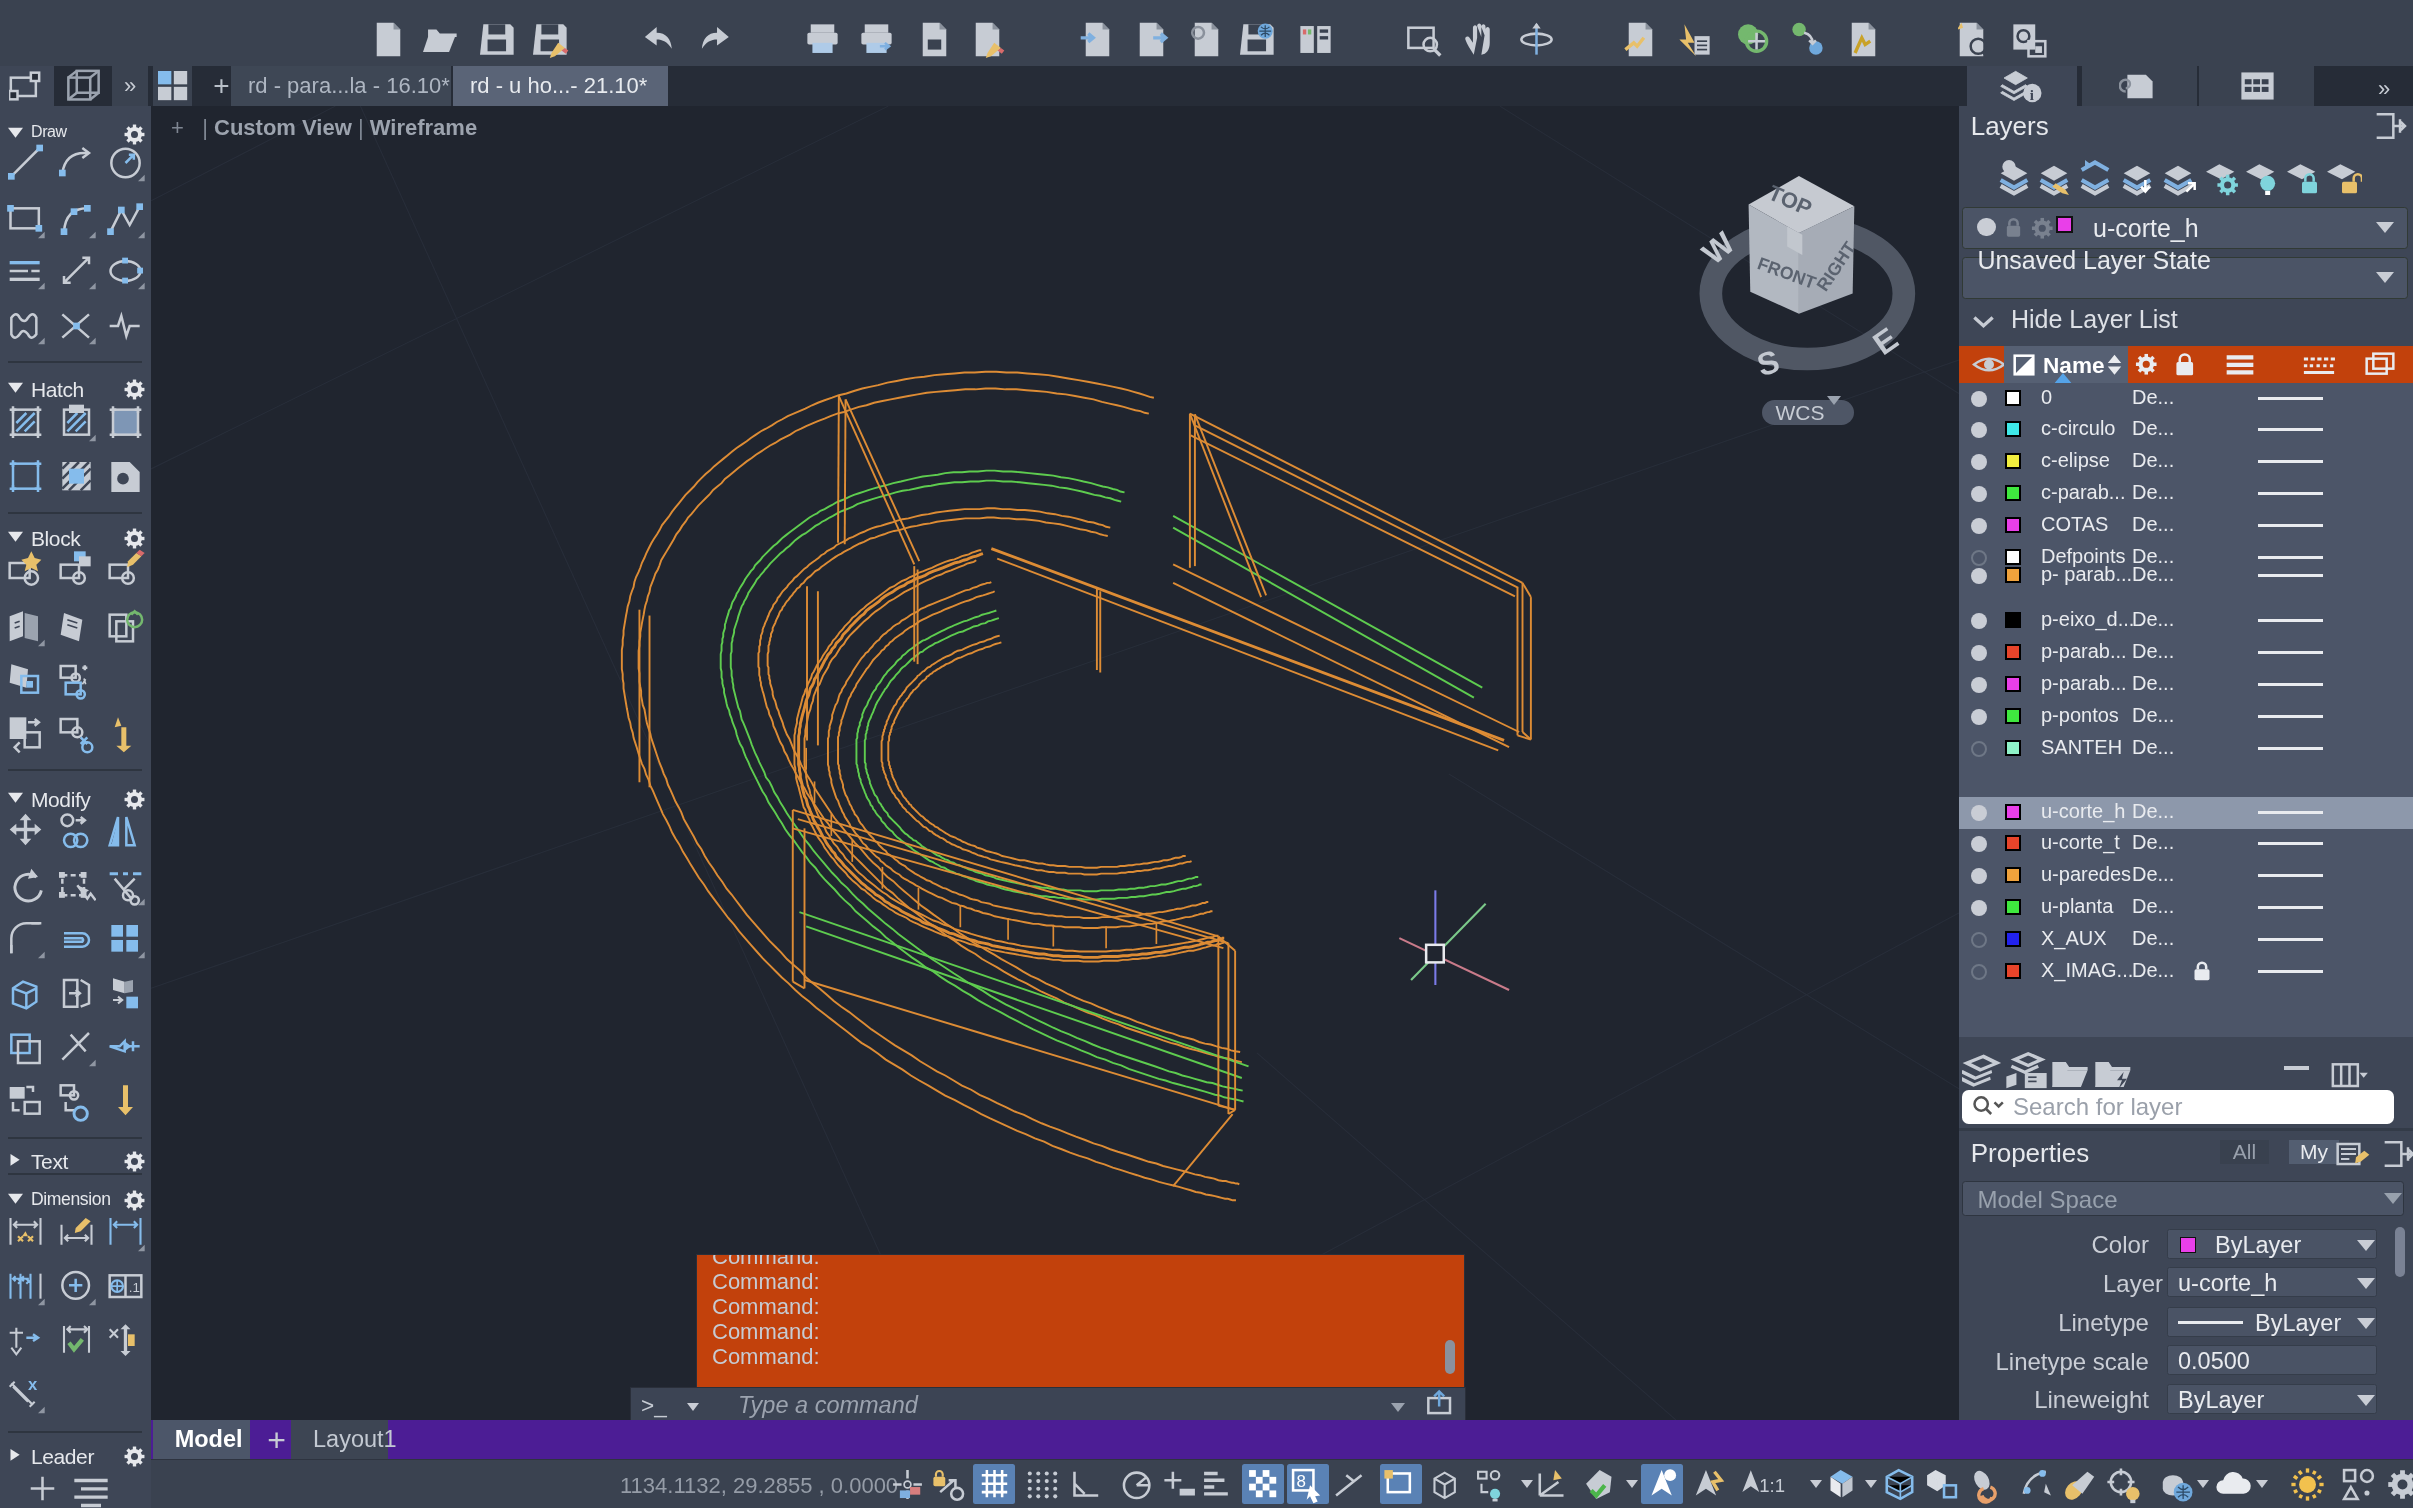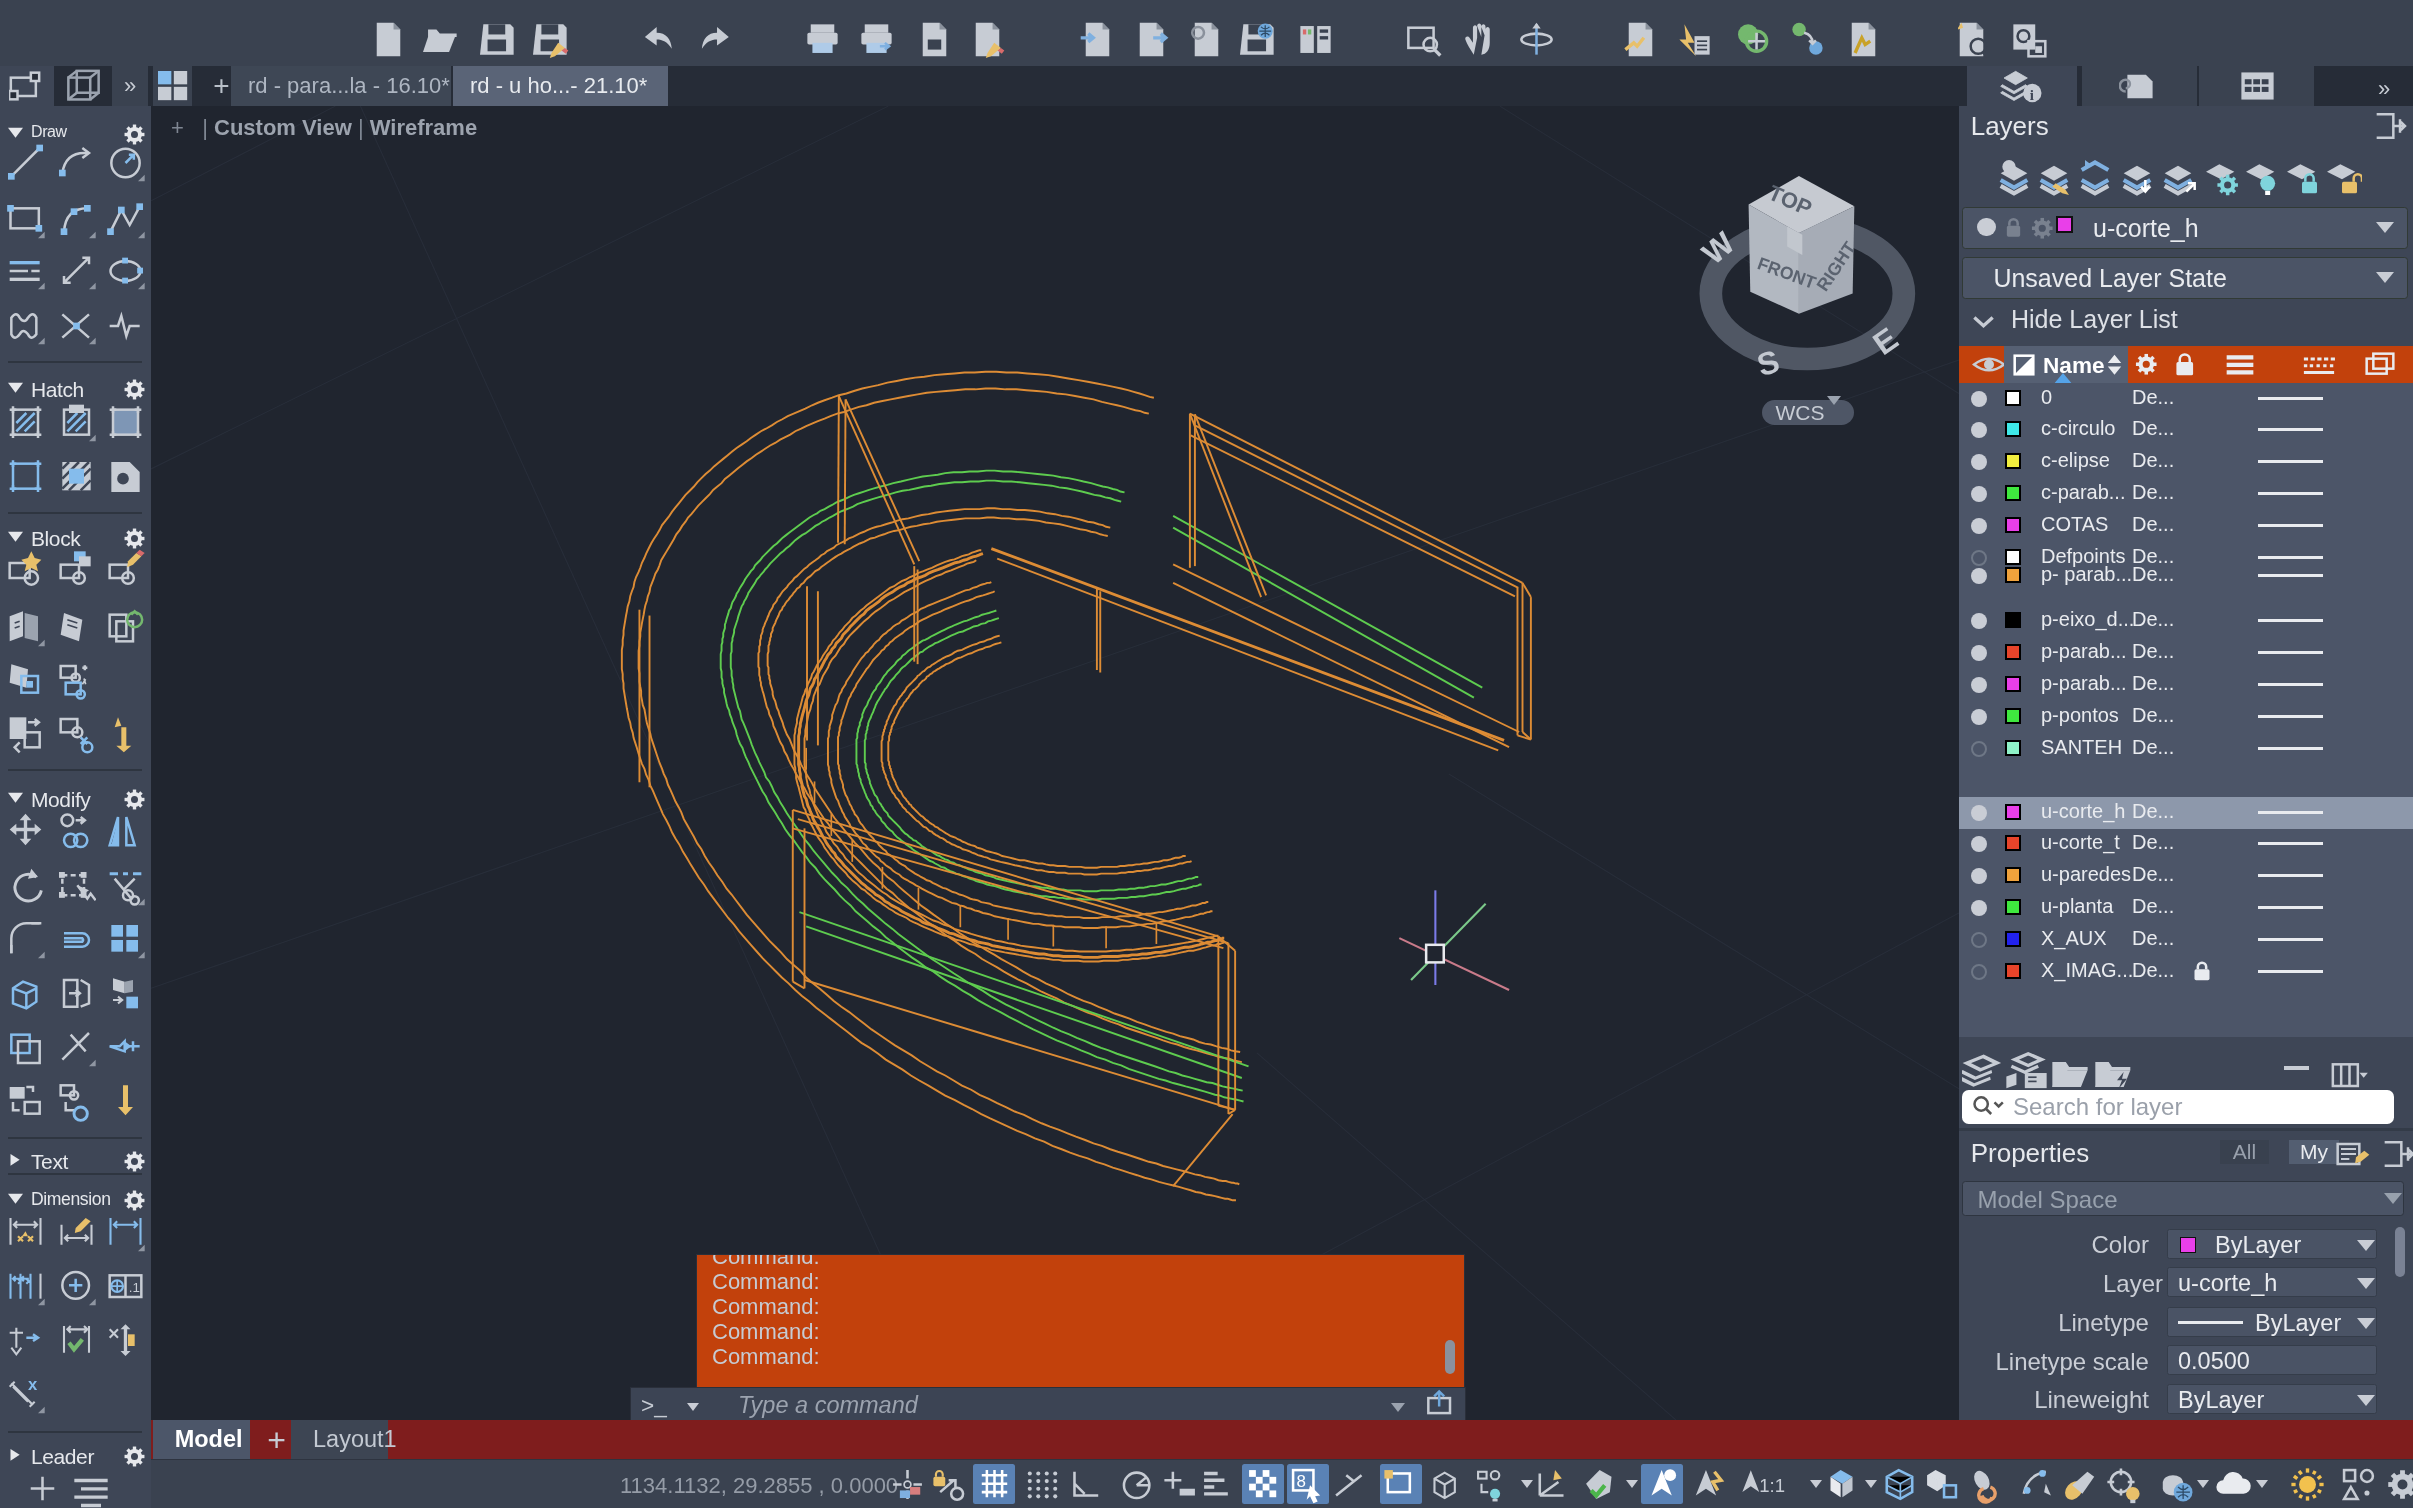--- a/index.html
+++ b/index.html
@@ -26,21 +26,21 @@
   .ddtri { position:absolute; width:0; height:0; border-left:9.2px solid transparent; border-right:9.2px solid transparent; border-top:11.7px solid #C9CDD5; }
   #llhead { position:absolute; left:0px; top:240px; width:454px; height:37px; background:#c2410c; }
   #llist { position:absolute; left:0px; top:277px; width:454px; height:605px; background:#4C5568; }
   #llist2 { position:absolute; left:0px; top:882px; width:454px; height:49px; background:#4C5568; }
   .lrow { position:absolute; left:0; width:454px; height:32px; }
   .lrow .nm { position:absolute; top:3.4px; color:#E9EBEF; font-size:20px; }
   .lrow .de { position:absolute; left:173px; top:3.4px; color:#E9EBEF; font-size:20px; }
   .lrow .ln { position:absolute; left:299px; top:14.2px; width:65px; height:2.5px; background:#E9EBEF; }
   .dot { position:absolute; left:11.7px; top:7.5px; width:16px; height:16px; border-radius:50%; background:#C9CDD5; }
   .dot.off { background:none; border:2.1px solid #6E7786; }
-  #modelstrip { position:absolute; left:151px; top:1420px; width:2263px; height:39px; background:#7f1d1d; }
+  #modelstrip { position:absolute; left:151px; top:1420px; width:2263px; height:39px; background:#4c1d95; }
   #statusbar { position:absolute; left:151px; top:1459px; width:2263px; height:49px; background:#3A4250; border-top:1.7px solid #2E3440; }
   .mtab { position:absolute; top:0; height:39px; display:flex; align-items:center; padding:0 22px; font-size:23.5px; }
 </style></head>
 <body>
   <div id="toolbar">
     <svg style="position:absolute;left:370px;top:21px;" width="37" height="37" viewBox="0 0 44 44">
       <path d="M8 2 h20 l8 8 v32 h-28 z" fill="#C7CCD4"></path>
       <path d="M28 2 l8 8 h-8 z" fill="#8a919c"></path>
     </svg>
 <svg style="position:absolute;left:423px;top:21px;" width="37" height="37" viewBox="0 0 44 44">
@@ -864,21 +864,21 @@
       <line x1="11.6" y1="22.4" x2="8.3" y2="25.7" stroke="#79818F" stroke-width="4.2"></line>
       <line x1="9.3" y1="17.0" x2="4.7" y2="17.0" stroke="#79818F" stroke-width="4.2"></line>
       <line x1="11.6" y1="11.6" x2="8.3" y2="8.3" stroke="#79818F" stroke-width="4.2"></line>
       <line x1="17.0" y1="9.3" x2="17.0" y2="4.7" stroke="#79818F" stroke-width="4.2"></line>
       <line x1="22.4" y1="11.6" x2="25.7" y2="8.3" stroke="#79818F" stroke-width="4.2"></line>
     </svg>
 <div class="abs" style="left:97px;top:110px;width:17px;height:17px;background:#E93FE9;border:2.5px solid #111;"></div>
 <div class="abs" style="left:134px;top:108px;color:#E9EBEF;font-size:25px;">u-corte_h</div>
 <div class="ddtri" style="left:417px;top:116px;"></div>
 <div class="combo" style="left:3.4px;top:151px;width:446px;height:42px;"></div>
-<div class="abs" style="left:18.4px;top:158px;color:#E9EBEF;font-size:25px;margin-left:16px;">Unsaved Layer State</div>
+<div class="abs" style="left:18.4px;top:140px;color:#E9EBEF;font-size:25px;">Unsaved Layer State</div>
 <div class="ddtri" style="left:417px;top:166px;"></div>
 <svg style="position:absolute;left:11.7px;top:208px;" width="25" height="17" viewBox="0 0 30 20">
       <path d="M4 4 l11 10 11 -10" fill="none" stroke="#C7CCD4" stroke-width="4"></path>
     </svg>
 <div class="abs" style="left:52px;top:199px;color:#DDE0E6;font-size:25px;">Hide Layer List</div>
     <div id="llhead">
       <svg style="position:absolute;left:13.4px;top:5.9px;" width="34" height="25" viewBox="0 0 40 30">
         <path d="M2 15 q18 -14 36 0 q-18 14 -36 0 z" fill="none" stroke="#C7CCD4" stroke-width="3"></path>
         <circle cx="20" cy="15" r="6" fill="#C7CCD4"></circle>
       </svg>

